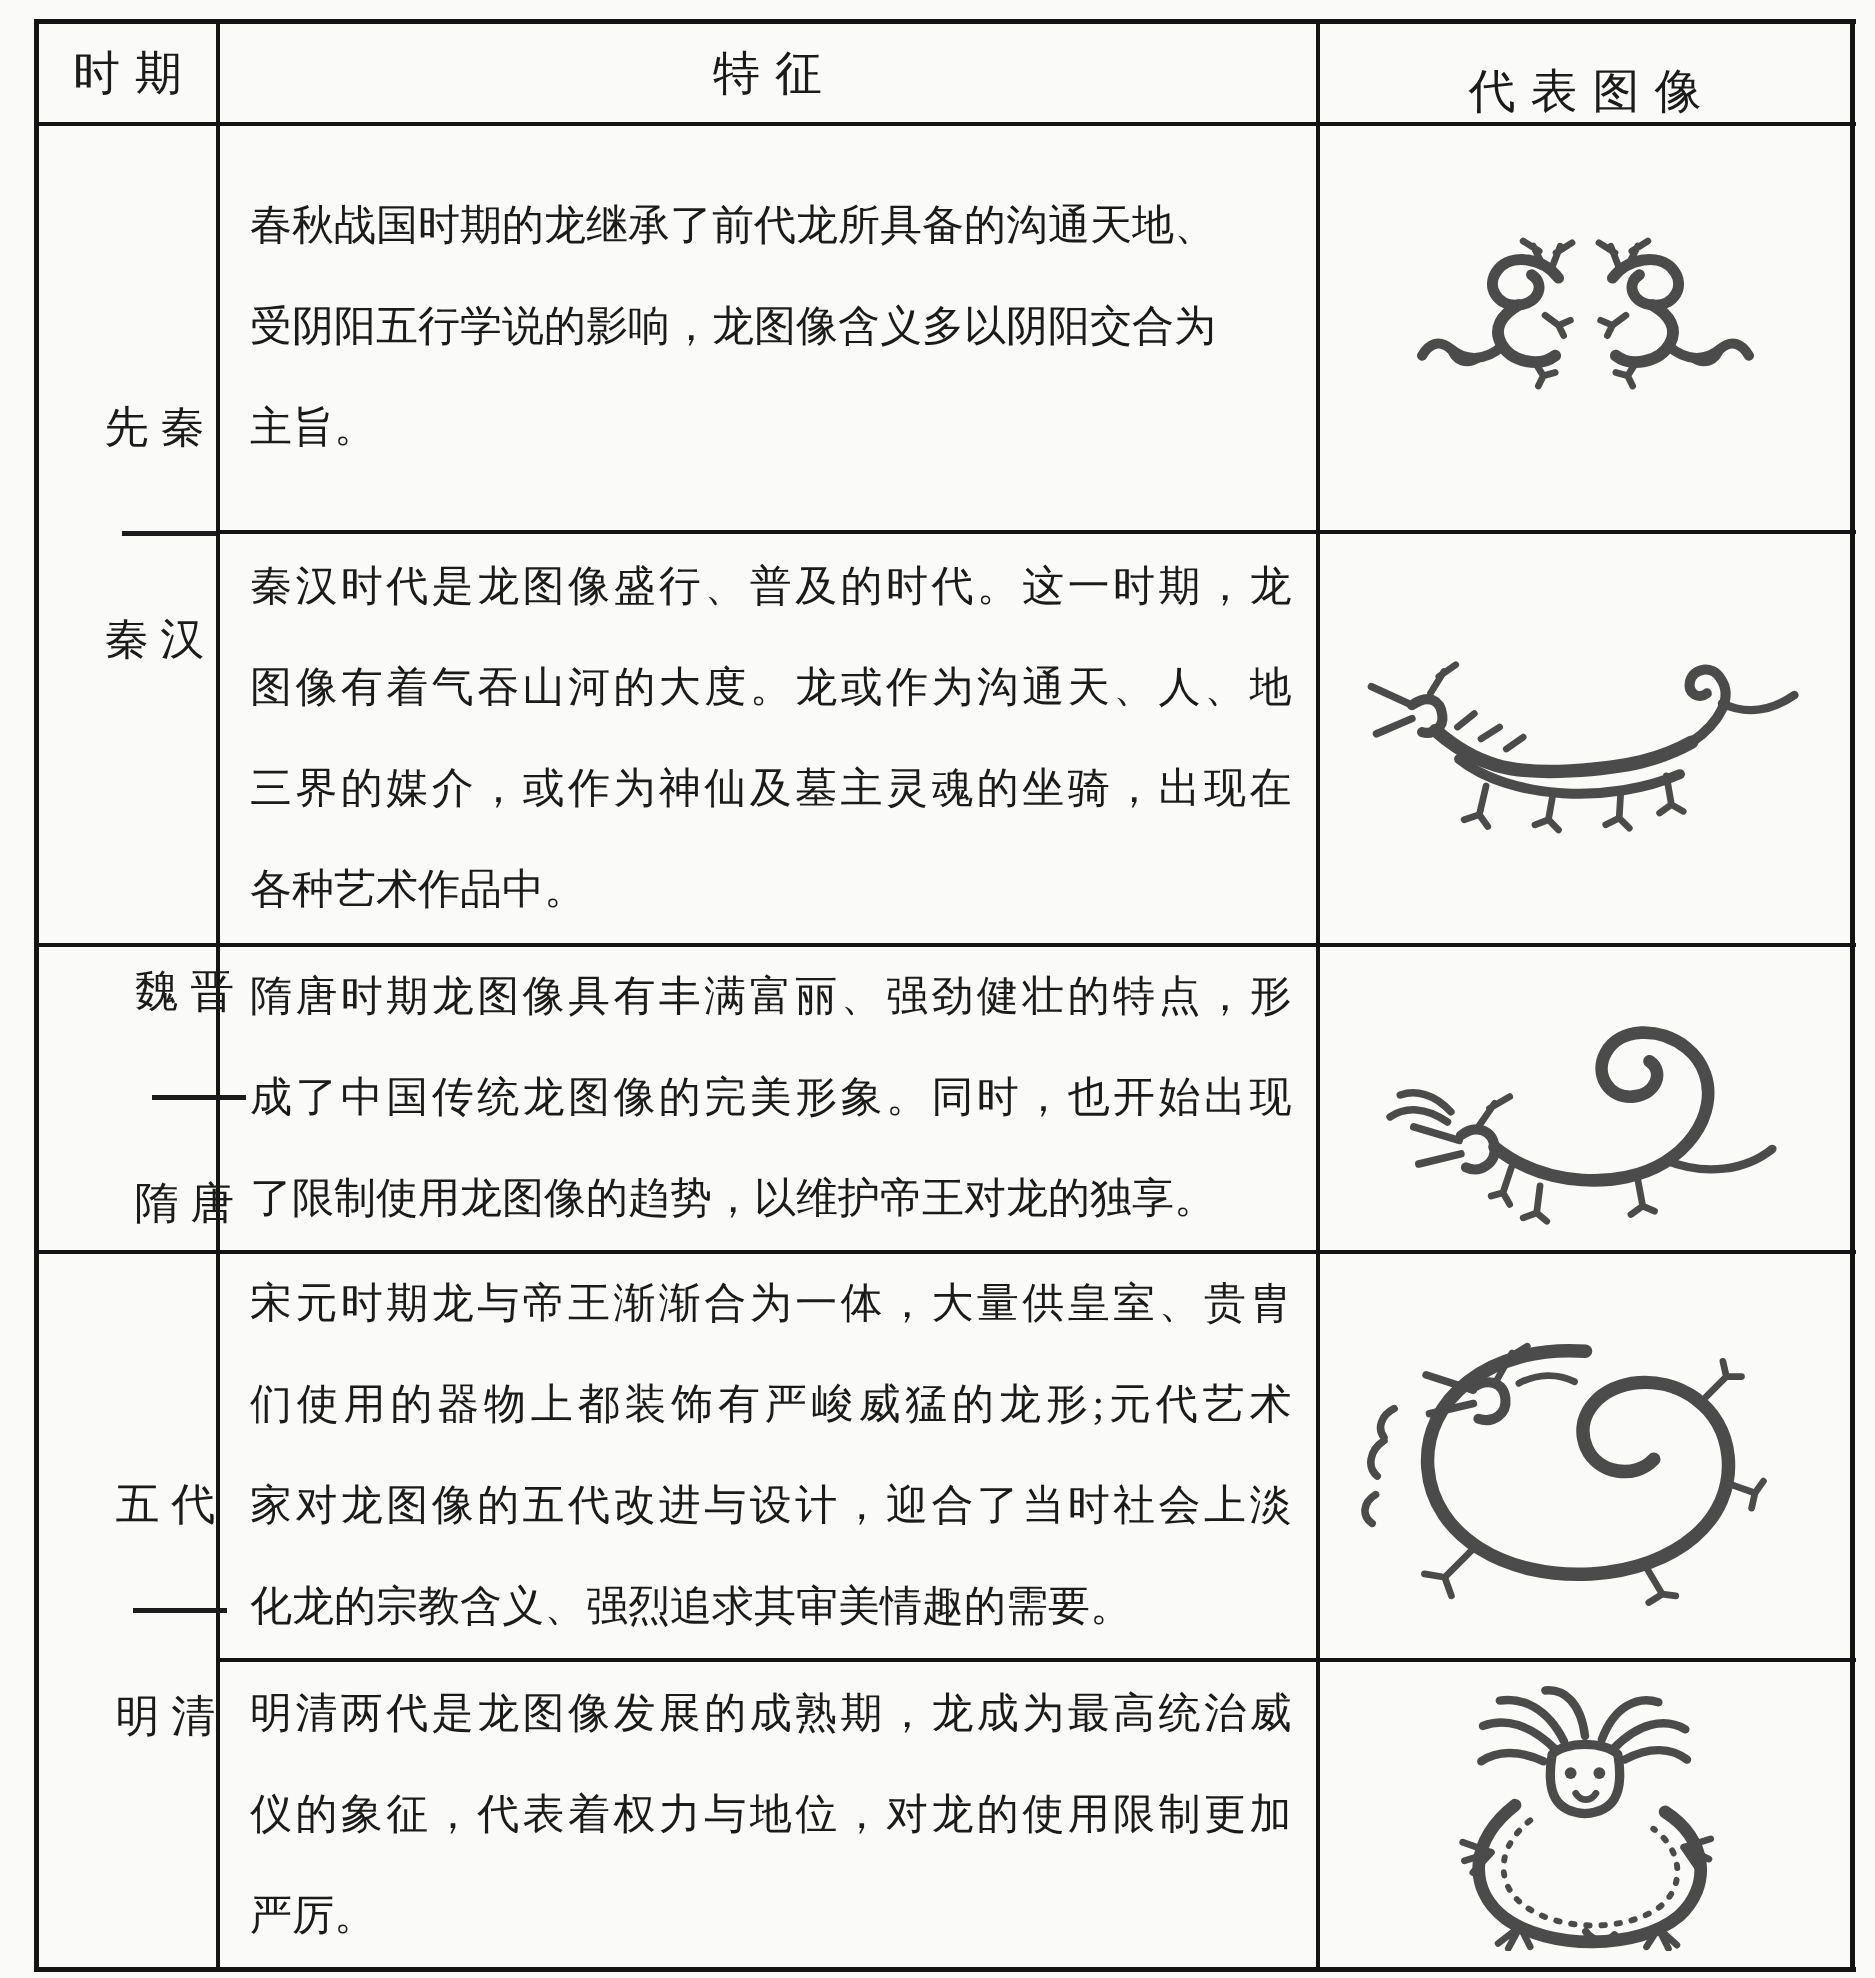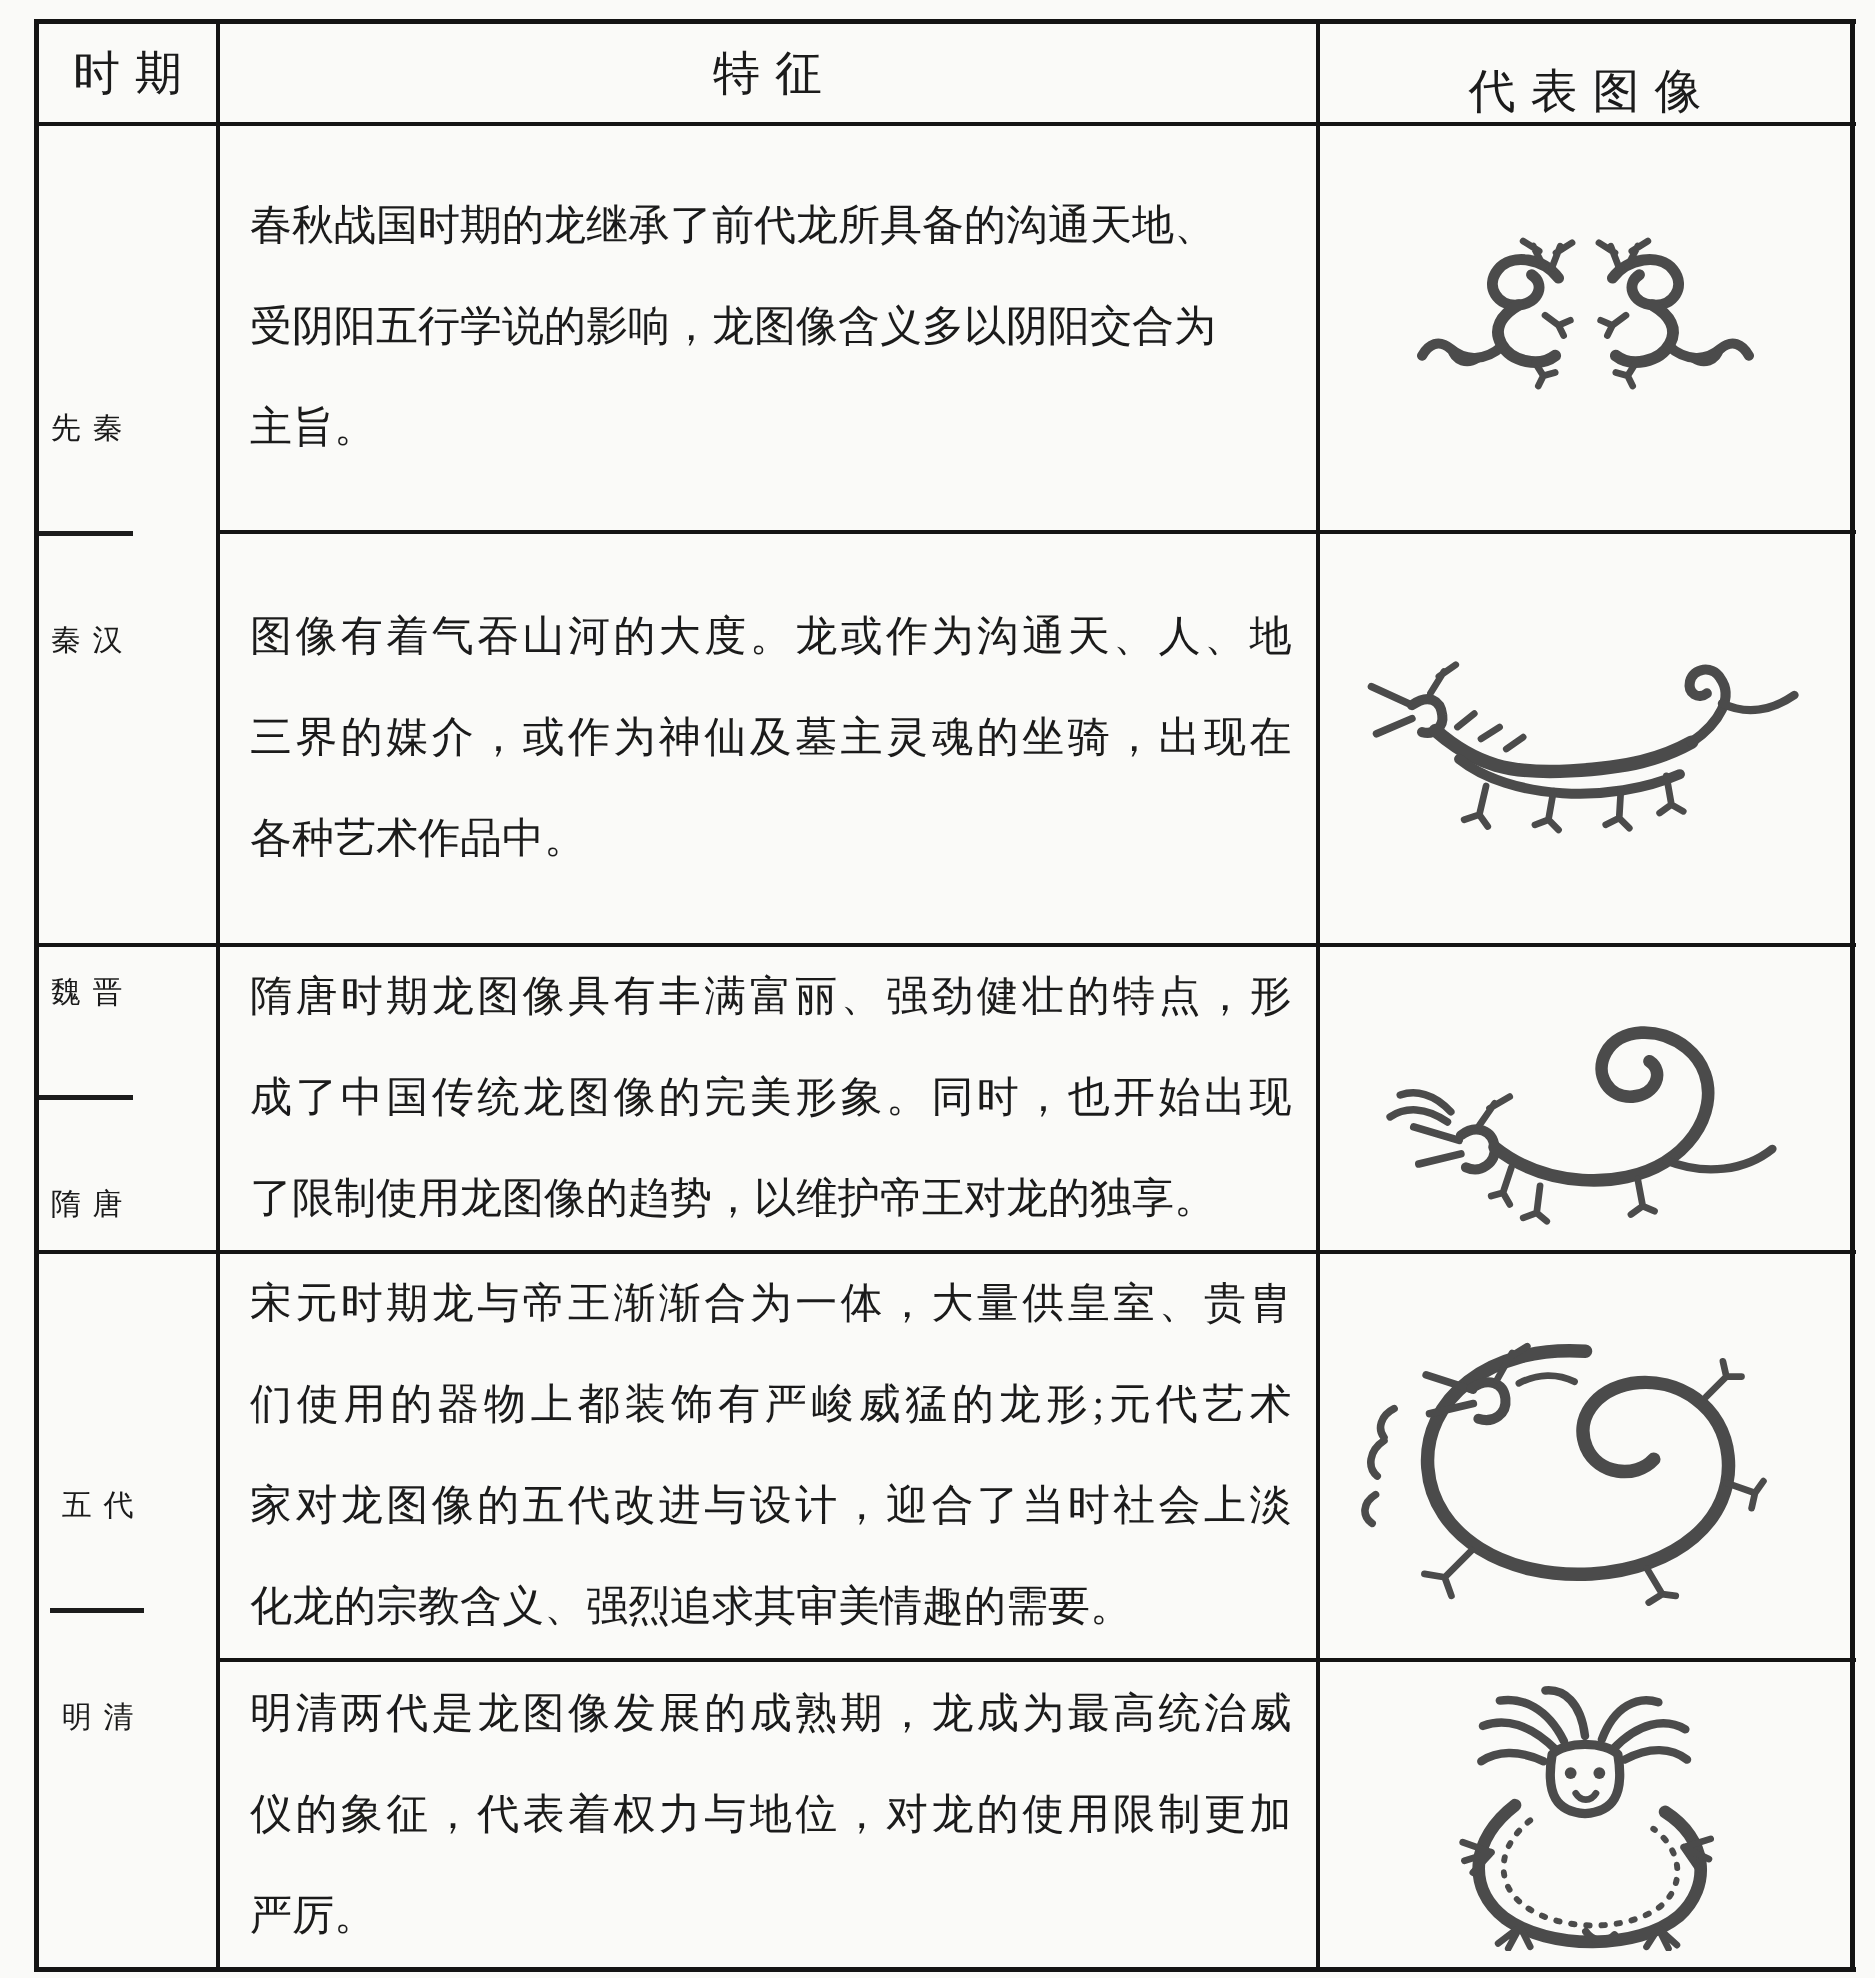--- a/index.html
+++ b/index.html
@@ -4,22 +4,22 @@
 <style>
   html,body{margin:0;padding:0;background:#fafaf8;}
   body{width:1876px;height:1978px;position:relative;overflow:hidden;
        font-family:"Liberation Serif","DejaVu Serif",serif;color:#1b1b1b;}
   
   .line{position:absolute;background:#141414;}
   
   .hcell{position:absolute;display:flex;align-items:center;justify-content:center;
          font-size:47px;letter-spacing:15px;padding-left:15px;box-sizing:border-box;}
   
-  .pcell{position:absolute;display:flex;flex-direction:column;align-items:flex-start;
-         justify-content:center;row-gap:74px;font-size:30px;}
+  .pcell{position:absolute;display:flex;flex-direction:column;align-items:flex-end;
+         justify-content:center;row-gap:74px;font-size:44px;}
   .pcell .plabel{letter-spacing:11.8px;padding-left:11.8px;line-height:59px;}
   .pdash{width:94px;height:5px;background:#1c1c1c;}
   
   .fcell{position:absolute;display:flex;flex-direction:column;justify-content:center;
          box-sizing:border-box;padding-left:30px;padding-right:23.6px;font-size:42px;}
   .fline{height:101px;line-height:101px;text-align:justify;text-align-last:justify;
          white-space:nowrap;}
   .fline.last{text-align-last:left;}
   
   .icell{position:absolute;display:flex;align-items:center;justify-content:center;}
@@ -66,20 +66,21 @@
   <span class="pdash"></span>
   <span class="plabel">明清</span>
 </div>
 
 <div class="fcell" style="left:220px;top:126px;width:879px;height:401px;">
   <div class="fline">春秋战国时期的龙继承了前代龙所具备的沟通天地、</div>
   <div class="fline">受阴阳五行学说的影响，龙图像含义多以阴阳交合为</div>
   <div class="fline last">主旨。</div>
 </div>
 <div class="fcell" style="left:220px;top:534px;width:1095px;height:407px;">
+  <div class="fline">秦汉时代是龙图像盛行、普及的时代。这一时期，龙</div>
   <div class="fline">图像有着气吞山河的大度。龙或作为沟通天、人、地</div>
   <div class="fline">三界的媒介，或作为神仙及墓主灵魂的坐骑，出现在</div>
   <div class="fline last">各种艺术作品中。</div>
 </div>
 <div class="fcell" style="left:220px;top:947px;width:1095px;height:300px;">
   <div class="fline">隋唐时期龙图像具有丰满富丽、强劲健壮的特点，形</div>
   <div class="fline">成了中国传统龙图像的完美形象。同时，也开始出现</div>
   <div class="fline last">了限制使用龙图像的趋势，以维护帝王对龙的独享。</div>
 </div>
 <div class="fcell" style="left:220px;top:1254px;width:1095px;height:402px;">

